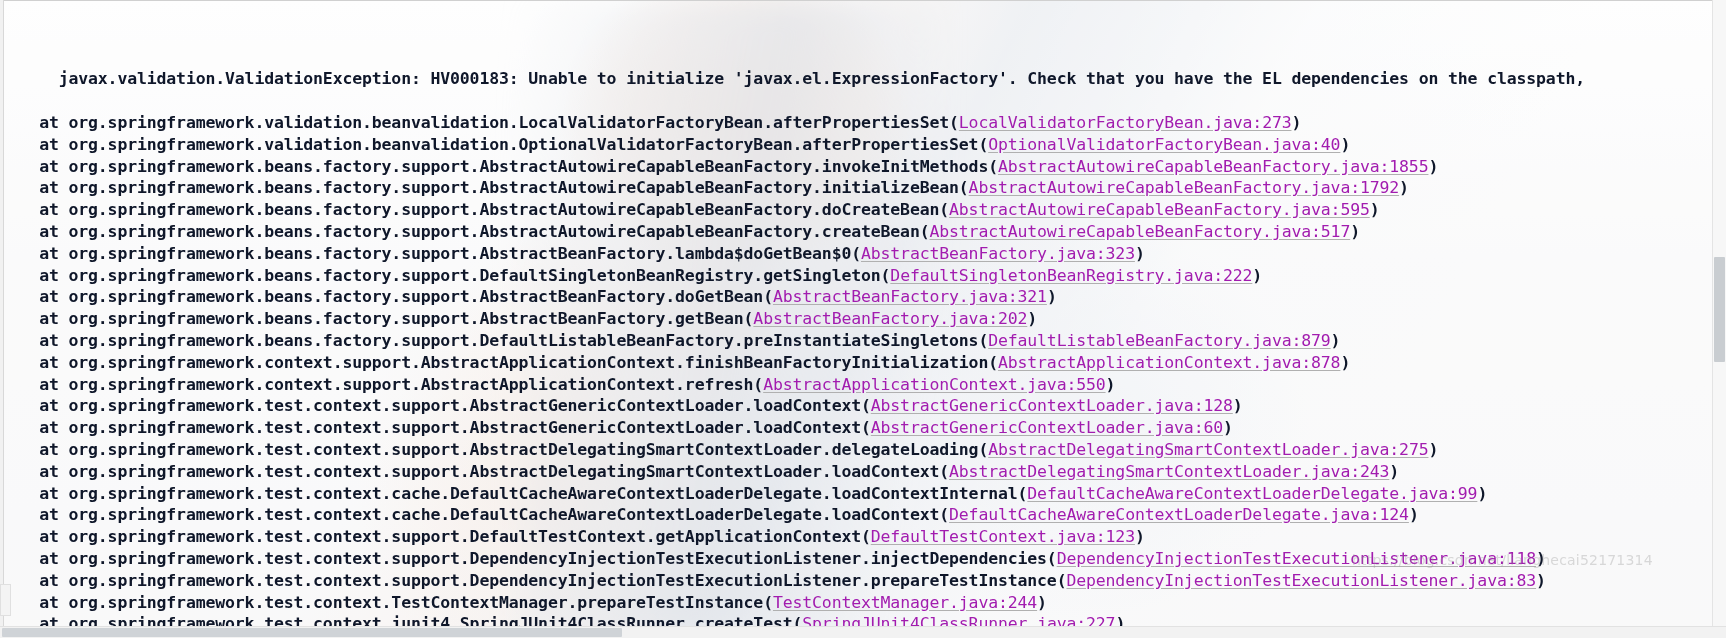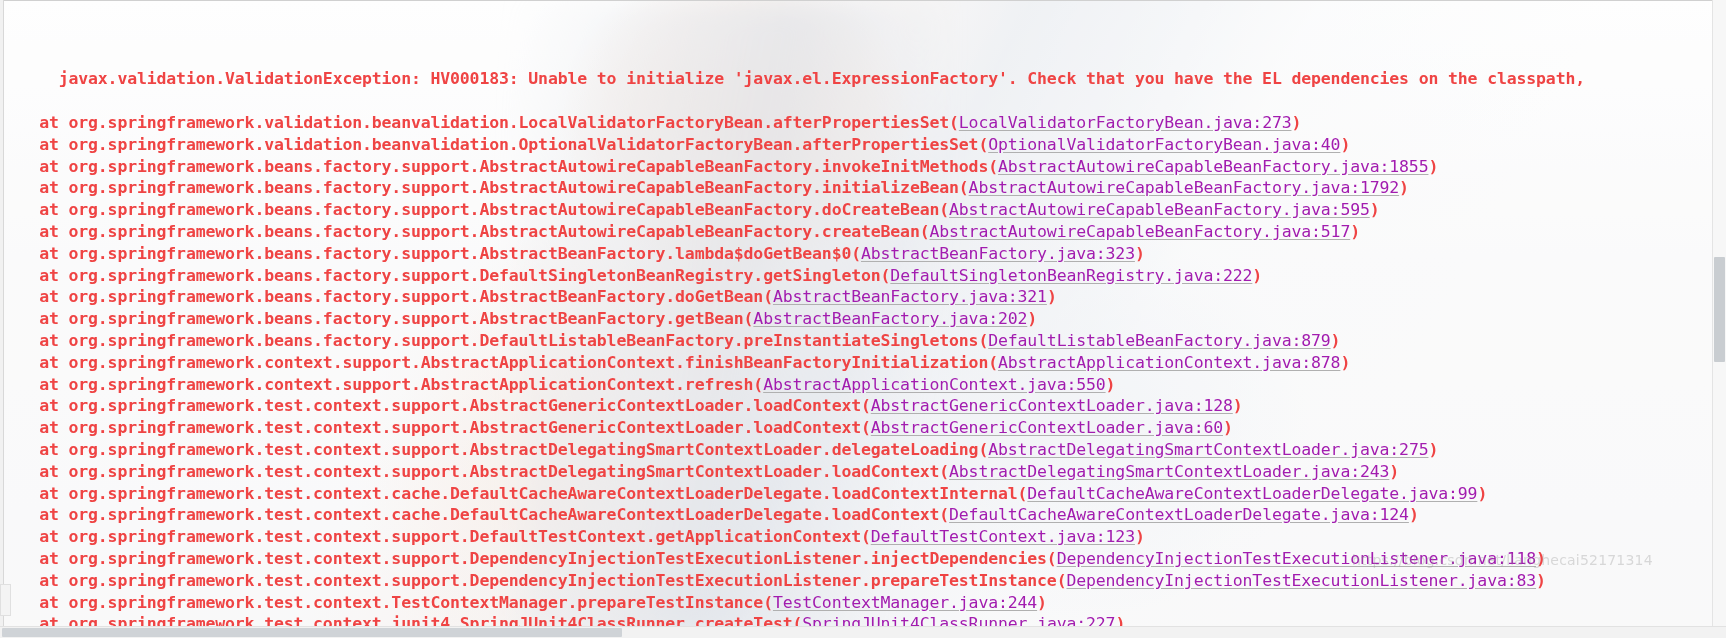--- a/index.html
+++ b/index.html
@@ -83,21 +83,21 @@
     color: #000000;
     white-space: pre;
     padding-top: 3px;
   }
 
   .line {
     white-space: pre;
     height: 21.8px;
   }
 
-  .line .txt { color: #ef4444; font-weight: 700; }
+  .line .txt { color: #0f172a; font-weight: 700; }
   .line .lnk {
     color: #a21caf;
     text-decoration: underline;
     text-decoration-color: #b0b0b0;
     text-underline-offset: 2px;
     font-weight: 400;
     cursor: pointer;
   }
   .line .hl {
     background: #e3efdc;

